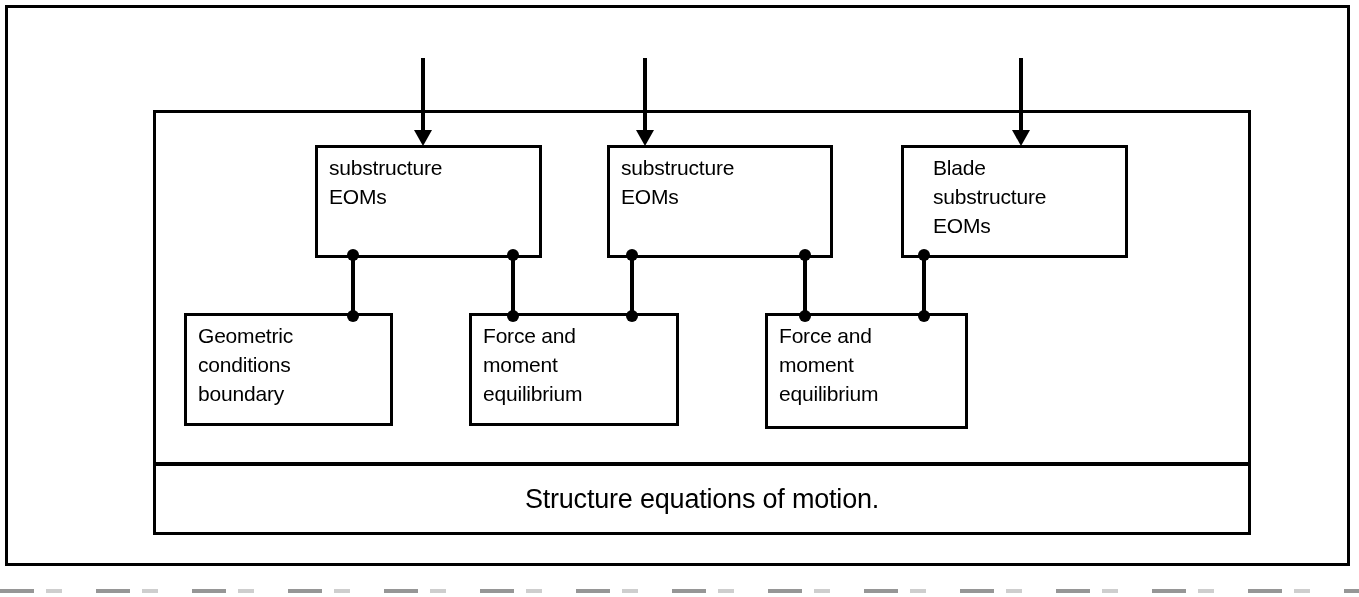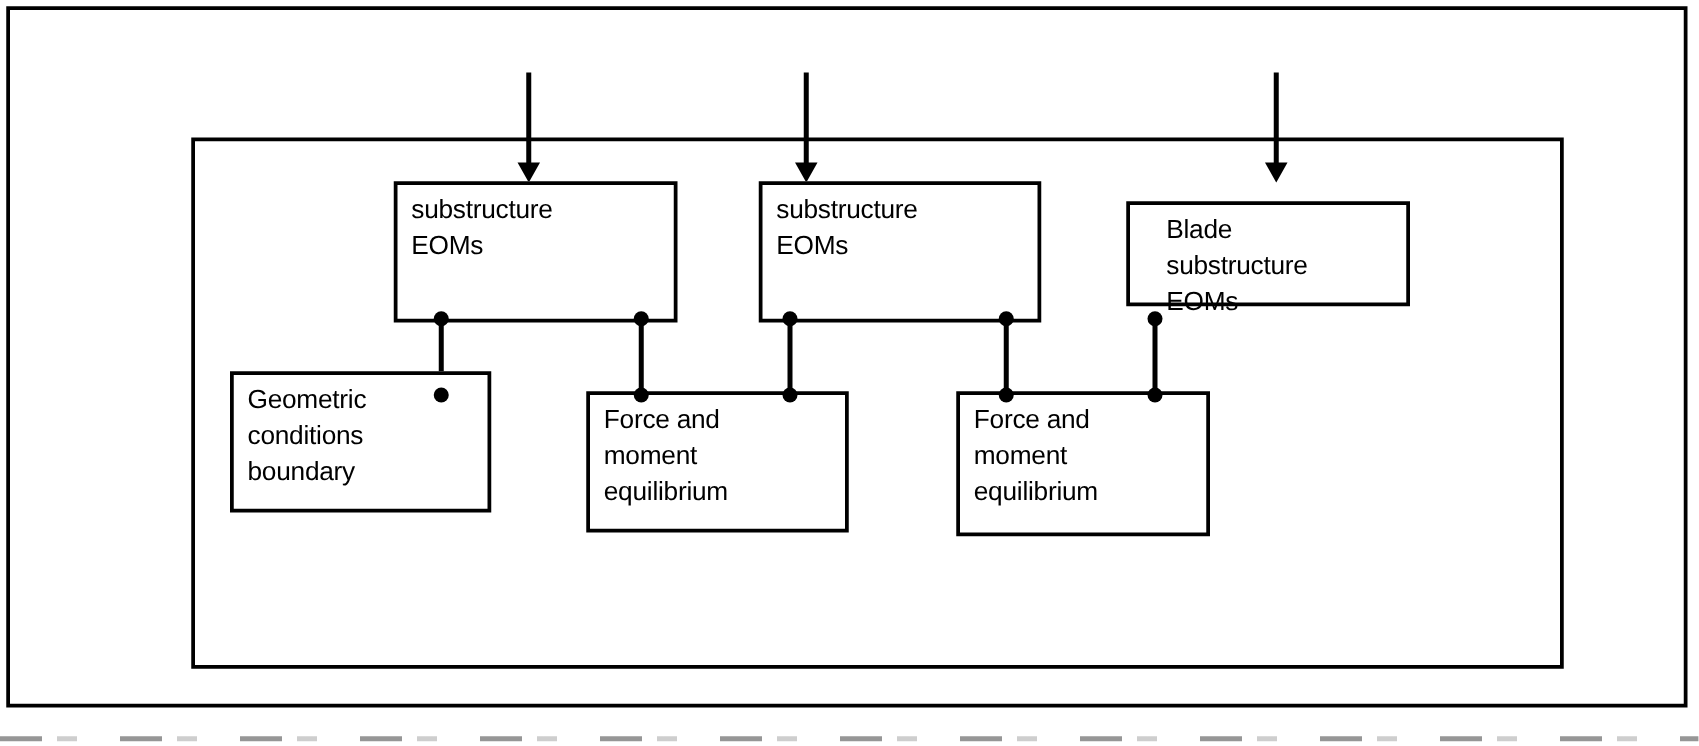--- a/index.html
+++ b/index.html
@@ -160,40 +160,43 @@
   <div class="node" style="left:315px; top:145px; width:227px; height:113px;">
     <span class="line">substructure</span>
     <span class="line">EOMs</span>
   </div>
 
   <div class="node" style="left:607px; top:145px; width:226px; height:113px;">
     <span class="line">substructure</span>
     <span class="line">EOMs</span>
   </div>
 
-  <div class="node" style="left:901px; top:161px; width:227px; height:84px;padding-left:29px;">
+  <div class="node" style="left:901px; top:145px; width:227px; height:113px;padding-left:29px;">
     <span class="line">Blade</span>
     <span class="line">substructure</span>
     <span class="line">EOMs</span>
   </div>
 
-  <div class="node" style="left:184px; top:297px; width:209px; height:113px;">
+  <div class="node" style="left:184px; top:313px; width:209px; height:113px;">
     <span class="line">Geometric</span>
     <span class="line">conditions</span>
     <span class="line">boundary</span>
   </div>
 
   <div class="node" style="left:469px; top:313px; width:210px; height:113px;">
     <span class="line">Force and</span>
     <span class="line">moment</span>
     <span class="line">equilibrium</span>
   </div>
 
   <div class="node" style="left:765px; top:313px; width:203px; height:116px;">
     <span class="line">Force and</span>
     <span class="line">moment</span>
     <span class="line">equilibrium</span>
   </div>
 
+  <div class="caption-bar">
+    <span class="caption-text">Structure equations of motion.</span>
+  </div>
 
   <div class="scan-artifact"></div>
 
 </div>
 
 </body></html>

